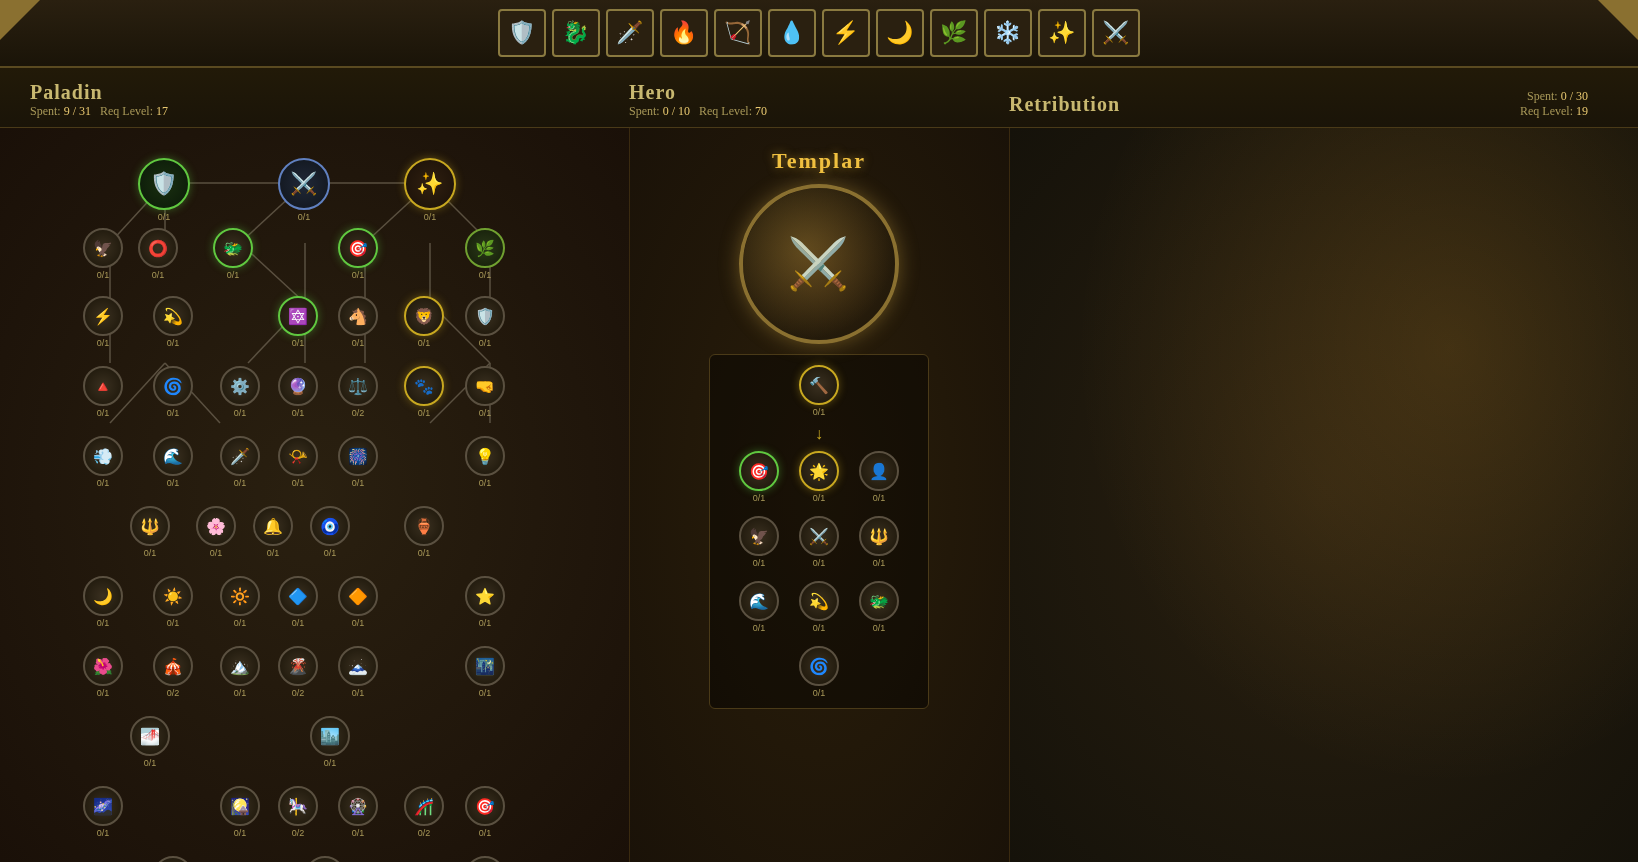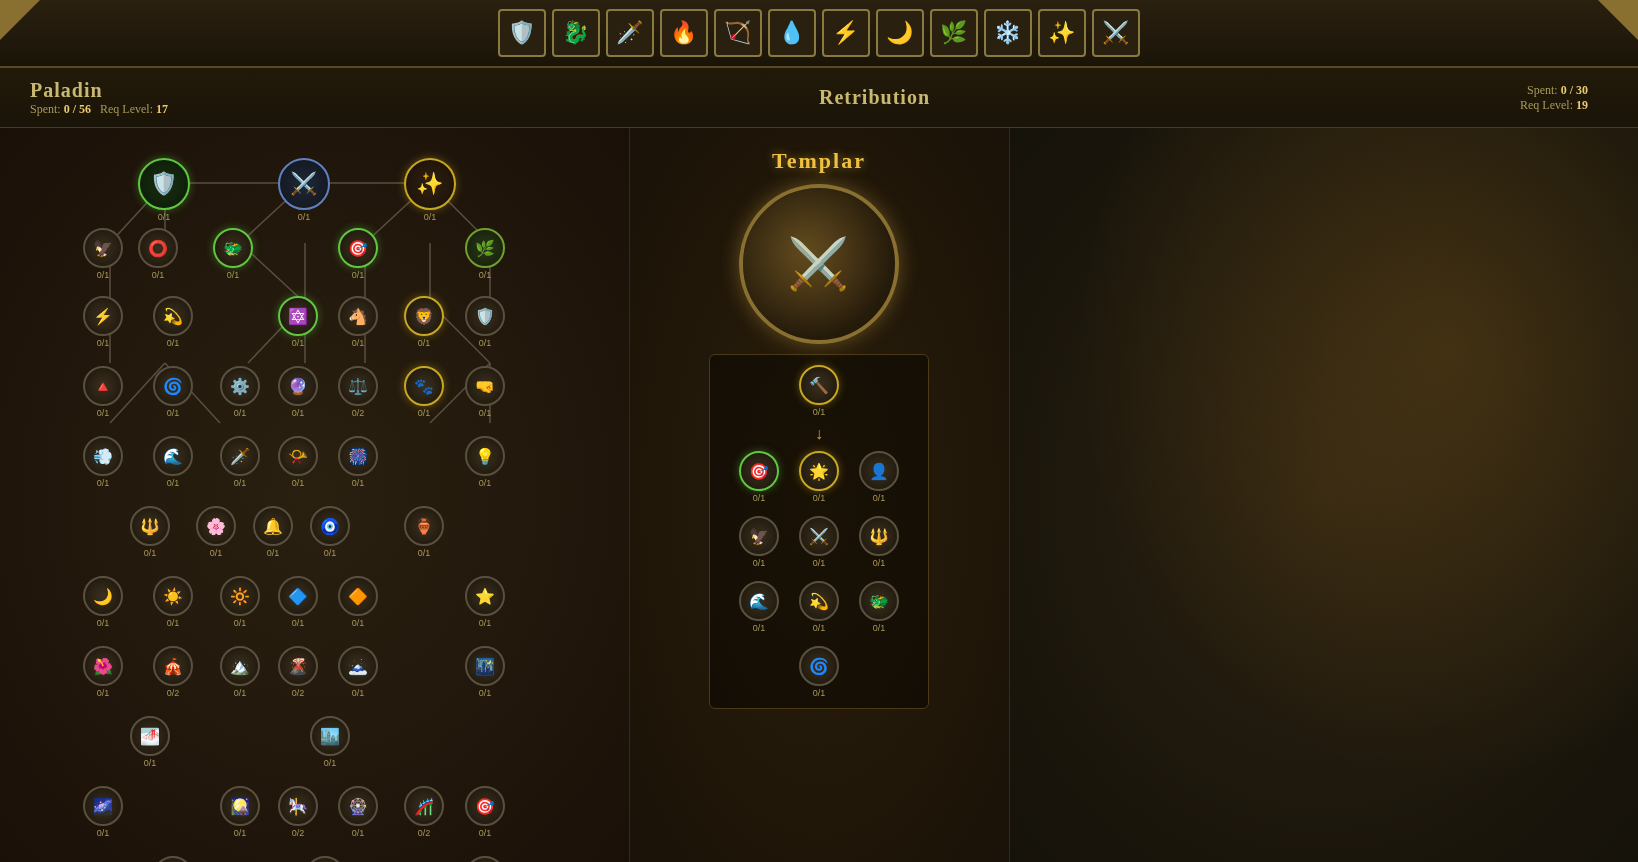--- a/index.html
+++ b/index.html
@@ -51,22 +51,22 @@
     .corner-deco.tl { top: 0; left: 0; clip-path: polygon(0 0, 100% 0, 0 100%); }
     .corner-deco.tr { top: 0; right: 0; clip-path: polygon(0 0, 100% 0, 100% 100%); }
 
     
     #header-row {
       display: flex;
       width: 100%;
       height: 60px;
       background: linear-gradient(180deg, #221a08 0%, #1a1408 100%);
       border-bottom: 1px solid #4a3a18;
-      align-items: center;
-      padding: 0 30px;
+      align-items: flex-end;
+      padding: 8px 30px;
     }
 
     .tree-header {
       display: flex;
       flex-direction: column;
       justify-content: center;
     }
 
     .tree-title {
       font-size: 20px;
@@ -75,21 +75,21 @@
       letter-spacing: 1px;
     }
 
     .tree-spent {
       font-size: 12px;
       color: #a89858;
     }
 
     .spent-highlight {
       color: #e8c870;
-      font-weight: bold;
+      font-weight: normal;
     }
 
     
     #main-content {
       display: flex;
       width: 100%;
       height: calc(862px - 68px - 60px);
       position: relative;
     }
 
@@ -272,25 +272,34 @@
   <div class="spec-icon">❄️</div>
   <div class="spec-icon">✨</div>
   <div class="spec-icon">⚔️</div>
 </div>
 
 <div id="header-row">
 
   <div class="tree-header" style="flex:1;">
     <span class="tree-title">Paladin</span>
     <span class="tree-spent">
-      <span>Spent:</span>&nbsp;<span class="spent-highlight">0 / 56</span>&nbsp;&nbsp;
+      <span>Spent:</span>&nbsp;<span class="spent-highlight">9 / 31</span>&nbsp;&nbsp;
       <span>Req Level:</span>&nbsp;<span class="spent-highlight">17</span>
     </span>
   </div>
 
+  <div class="header-mid-section">
+    <div class="tree-header">
+      <span class="tree-title">Hero</span>
+      <span class="tree-spent">
+        <span>Spent:</span>&nbsp;<span class="spent-highlight">0 / 10</span>&nbsp;&nbsp;
+        <span>Req Level:</span>&nbsp;<span class="spent-highlight">70</span>
+      </span>
+    </div>
+  </div>
 
   <div class="header-right-section">
     <span class="tree-title">Retribution</span>
     <span class="tree-spent" style="text-align:right;">
       <span>Spent:</span>&nbsp;<span class="spent-highlight">0 / 30</span><br>
       <span>Req Level:</span>&nbsp;<span class="spent-highlight">19</span>
     </span>
   </div>
 </div>
 

